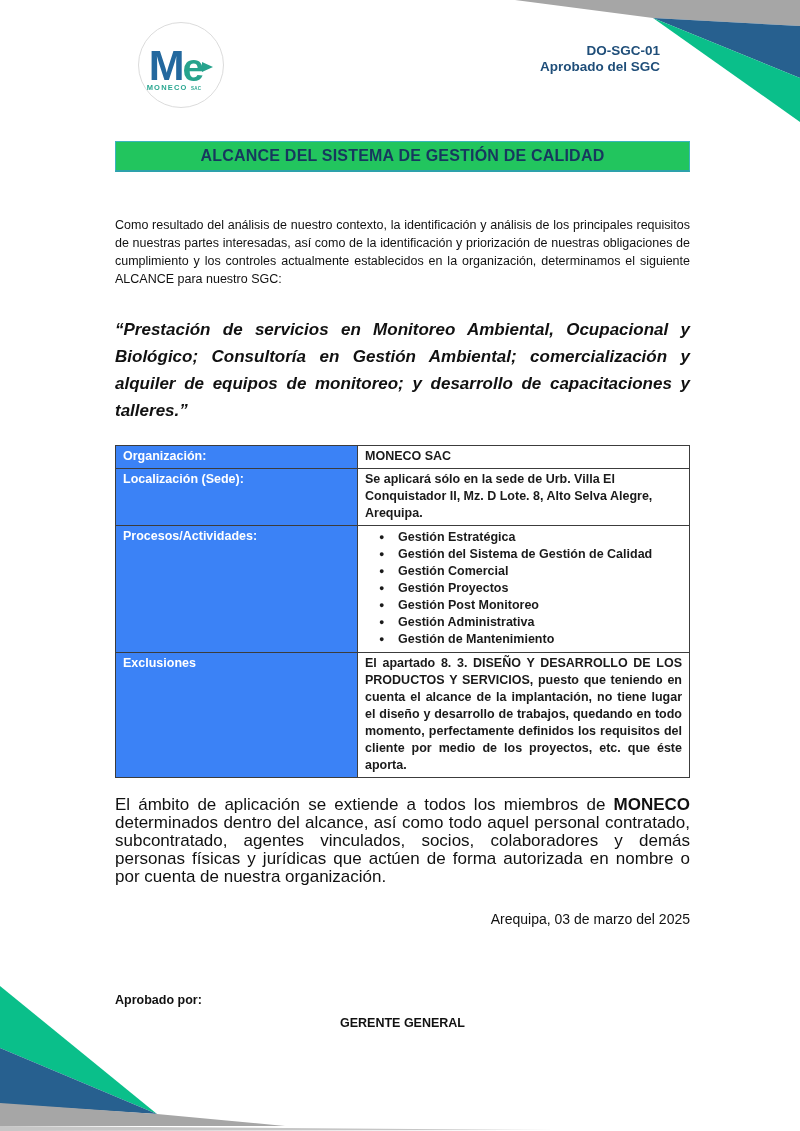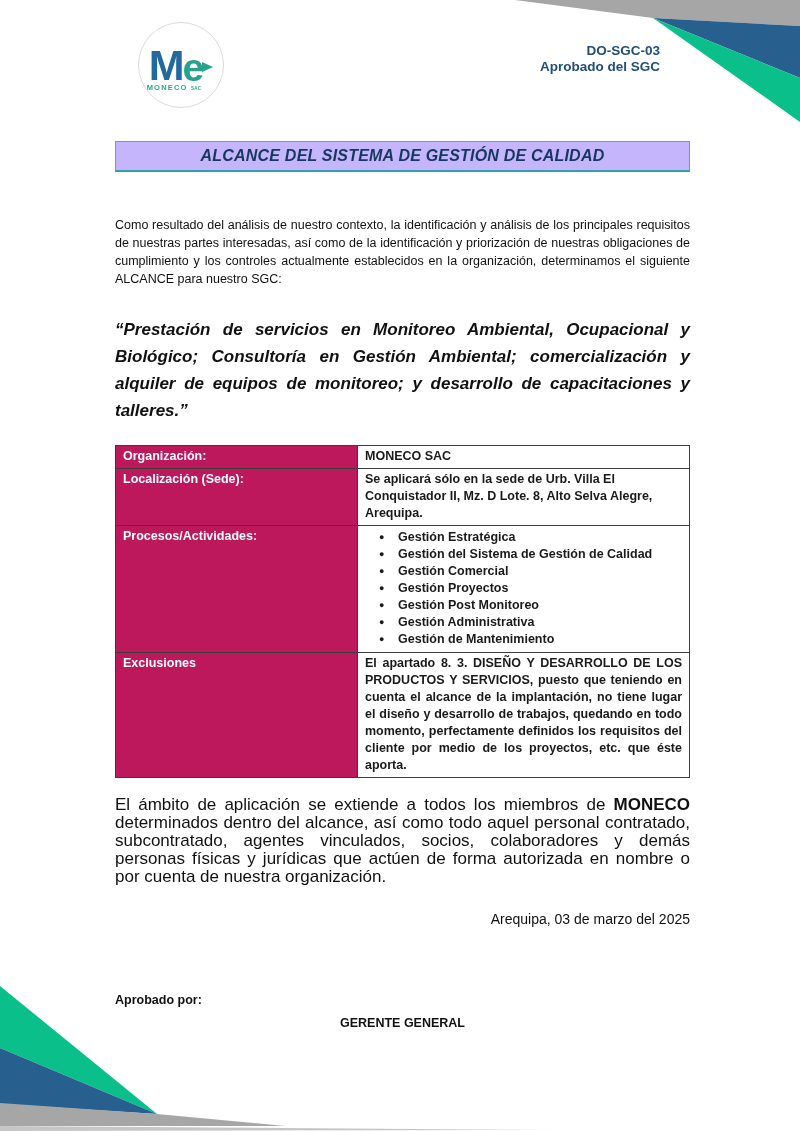--- a/index.html
+++ b/index.html
@@ -30,32 +30,32 @@
   
   .doccode {
     position:absolute; top:43px; right:140px; text-align:right;
     font-weight:bold; color:#1F4E79; font-size:13.5px; line-height:16px; z-index:2;
   }
 
   
   .content { position:absolute; left:115px; top:0; width:575px; z-index:1; }
 
   .title-bar {
-    margin-top:141px; height:28px; background:#c4b5fd;
+    margin-top:141px; height:28px; background:#22c55e;
     border:1px solid #3BB4BD; border-bottom:2px solid #2DA2AB;
     text-align:center; line-height:28px;
-    font-size:16px; font-weight:bold; color:#17375E; letter-spacing:0.2px;font-style:italic;
+    font-size:16px; font-weight:bold; color:#17375E; letter-spacing:0.2px;
   }
 
   .para { margin:0; margin-top:44px; font-size:12.5px; line-height:18px; text-align:justify; color:#111; }
   .quote { margin:0; margin-top:28px; font-size:17px; line-height:27px; font-weight:bold; font-style:italic; text-align:justify; color:#111; }
 
   table.scope { margin-top:21px; border-collapse:collapse; width:575px; table-layout:fixed; }
   table.scope td { border:1px solid #3c3c3c; vertical-align:top; padding:2px 7px 3px 7px; font-size:12.5px; line-height:17px;font-weight:bold; }
-  table.scope td.th { background:#be185d; color:#ffffff; font-weight:bold; }
+  table.scope td.th { background:#3b82f6; color:#ffffff; font-weight:bold; }
   td.col1 { width:227px; }
   .just { text-align:justify; }
   ul.blist { margin:1px 0 1px 0; padding:0 0 0 14px; list-style:none; }
   ul.blist li { position:relative; padding-left:19px; line-height:17px; }
   ul.blist li::before { content:"●"; position:absolute; left:0; top:0; font-size:9px; line-height:17px; }
 
   .para2 { margin:0; margin-top:18px; font-size:17px; line-height:18px; text-align:justify; color:#111; }
   .date-line { margin-top:25px; font-size:14px; text-align:right; color:#111; }
   .approve { margin-top:66px; font-size:12.5px; font-weight:bold; color:#111; }
   .role { margin-top:9px; text-align:center; font-size:12.5px; font-weight:bold; color:#111; }
@@ -78,21 +78,21 @@
   <div class="logo">
     <div class="logo-mark">
       <span class="logo-m">M</span>
         <span class="logo-e">e</span>
         <span class="logo-tip"></span>
     </div>
     <div class="logo-sub"><span>MONECO</span> <span class="sac">SAC</span></div>
   </div>
 
   <div class="doccode">
-    <div>DO-SGC-03</div>
+    <div>DO-SGC-01</div>
     <div>Aprobado del SGC</div>
   </div>
 
   <div class="content">
 
     <div class="title-bar">ALCANCE DEL SISTEMA DE GESTIÓN DE CALIDAD</div>
 
     <p class="para">Como resultado del análisis de nuestro contexto, la identificación y análisis de los principales requisitos de nuestras partes interesadas, así como de la identificación y priorización de nuestras obligaciones de cumplimiento y los controles actualmente establecidos en la organización, determinamos el siguiente ALCANCE para nuestro SGC:</p>
 
     <p class="quote">“Prestación de servicios en Monitoreo Ambiental, Ocupacional y Biológico; Consultoría en Gestión Ambiental; comercialización y alquiler de equipos de monitoreo; y desarrollo de capacitaciones y talleres.”</p>

